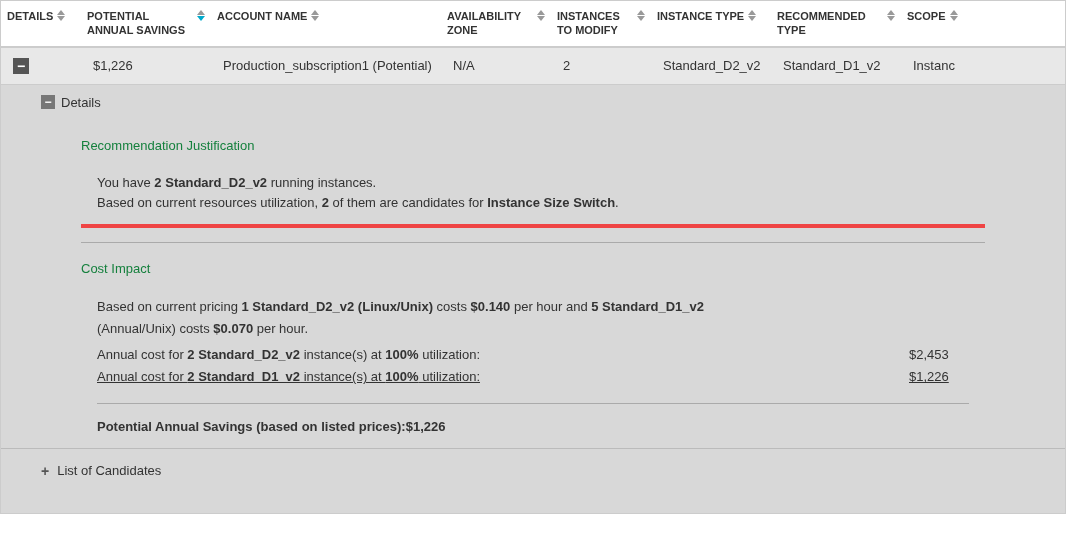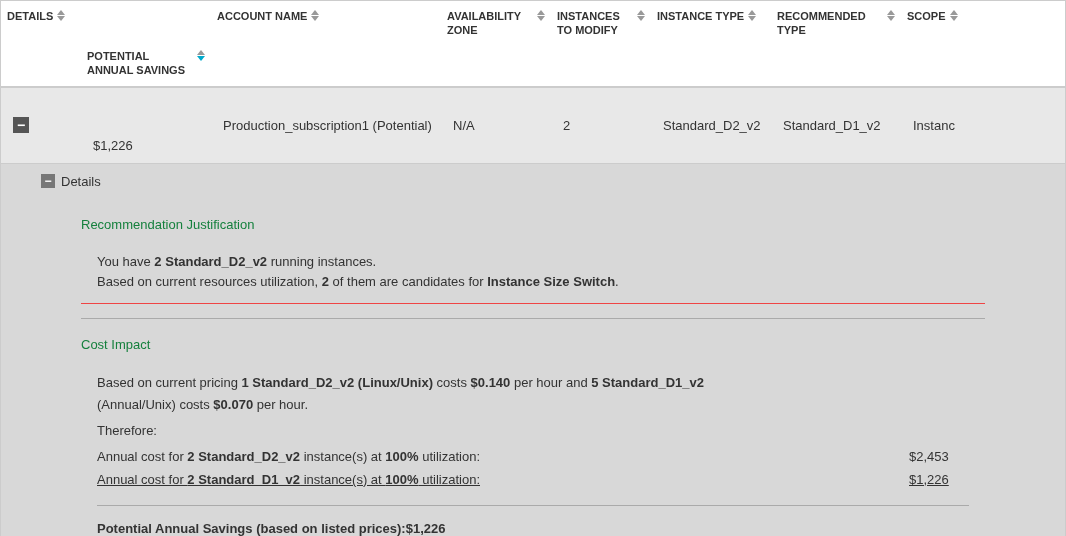--- a/index.html
+++ b/index.html
@@ -17,21 +17,21 @@
     .table-header {
       display: flex;
       background: #fff;
       border-bottom: 2px solid #ccc;
       font-size: 11px;
       font-weight: 600;
       color: #333;
       text-transform: uppercase;
     }
     .col-details { width: 80px; min-width: 80px; }
-    .col-savings { width: 130px; min-width: 130px; margin-top: 40px; }
+    .col-savings { width: 130px; min-width: 130px; }
     .col-account { width: 230px; min-width: 230px; }
     .col-zone { width: 110px; min-width: 110px; }
     .col-instances { width: 100px; min-width: 100px; }
     .col-type { width: 120px; min-width: 120px; }
     .col-recommended { width: 130px; min-width: 130px; }
     .col-scope { width: 80px; min-width: 80px; }
 
     .header-cell {
       padding: 8px 6px;
       display: flex;
@@ -124,21 +124,21 @@
       font-size: 13px;
       color: #15803d;
       margin-bottom: 10px;
       margin-top: 18px;
     }
     .justification-box {
       background: #d8d8d8;
       padding: 10px 16px;
       line-height: 1.6;
       font-size: 13px;
-      border-bottom: 1px solid #ef4444;
+      border-bottom: 4px solid #ef4444;
       margin-bottom: 6px;
     }
     .cost-section {
       padding: 10px 16px;
       font-size: 13px;
       line-height: 1.7;
     }
     .cost-table {
       margin-top: 4px;
     }
@@ -295,21 +295,20 @@
 
       <hr class="divider-line">
 
       <div class="section-title">Cost Impact</div>
 
       <div class="cost-section">
         <div>
           Based on current pricing <strong>1 Standard_D2_v2 (Linux/Unix)</strong> costs <strong>$0.140</strong> per hour and <strong>5 Standard_D1_v2</strong><br>
           <span>(Annual/Unix)</span> costs <strong>$0.070</strong> per hour.
         </div>
-        <div style="margin-top:4px;">Therefore:</div>
 
         <div class="cost-table">
           <div class="cost-row">
             <span class="cost-label">
               Annual cost for <strong>2 Standard_D2_v2</strong> instance(s) at <strong>100%</strong> utilization:
             </span>
             <span class="cost-value">$2,453</span>
           </div>
           <div class="cost-row underlined-row">
             <span class="cost-label">

